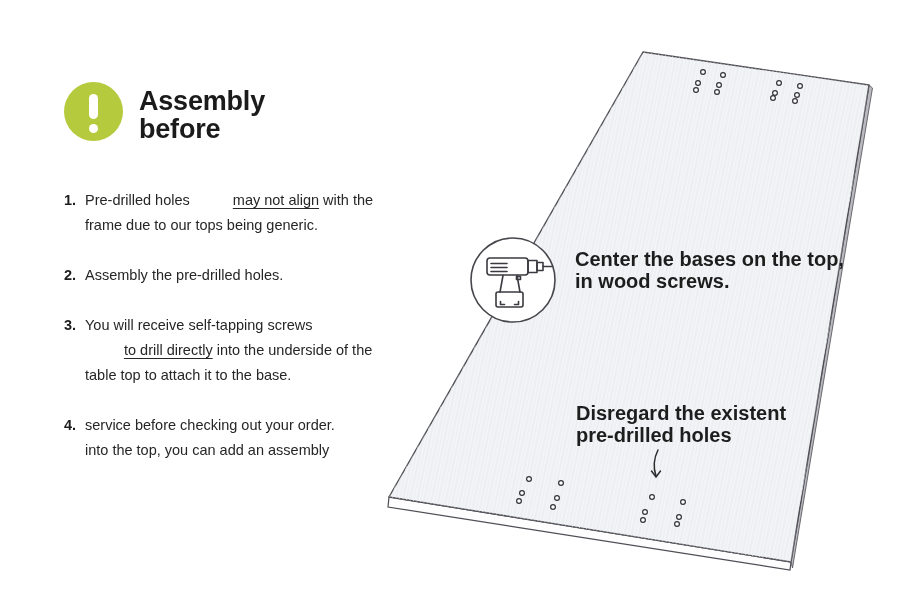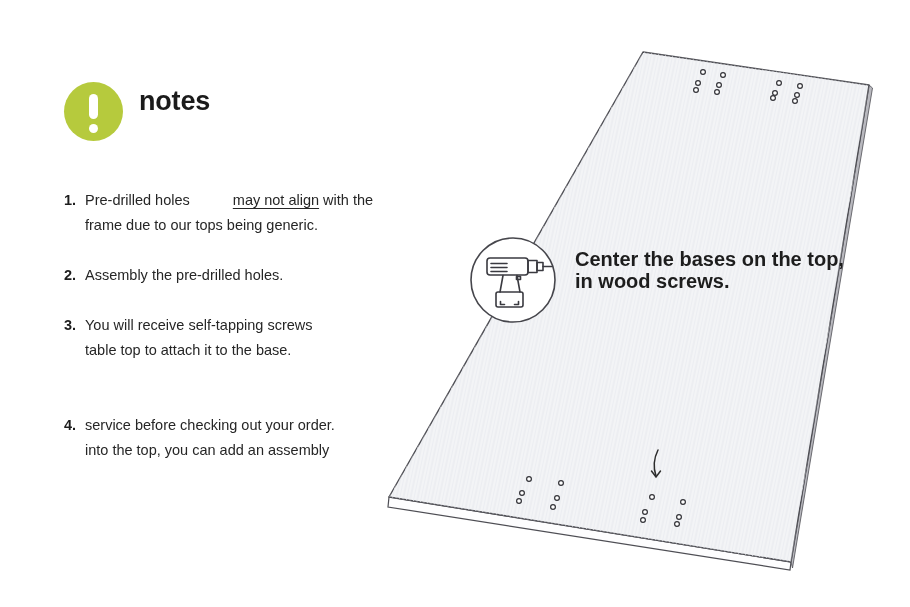--- a/index.html
+++ b/index.html
@@ -108,21 +108,22 @@
       </g>
     </g>
   </svg>
 
   <div class="abs badge" style="--accent: #b6ca3d;">
     <span>
       <span class="bar"></span><span class="dot"></span>
     </span>
   </div>
   <div class="abs title">
-    <div>notes</div>
+    <div>Assembly</div>
+    <div>before</div>
   </div>
 
   <div class="abs note" style="top:188px;">
     <span class="num">1.</span>
     <div class="lines">
       <div class="nline"><span>Pre-drilled holes </span><span class="u">may not align</span><span> with the</span></div>
       <div class="nline"><span>frame due to our tops being generic.</span></div>
     </div>
   </div>
 
@@ -130,31 +131,36 @@
     <span class="num">2.</span>
     <div class="lines">
       <div class="nline"><span>Assembly the pre-drilled holes.</span></div>
     </div>
   </div>
 
   <div class="abs note" style="top:313px;">
     <span class="num">3.</span>
     <div class="lines">
       <div class="nline"><span>You will receive self-tapping screws</span></div>
+      <div class="nline"><span class="u">to drill directly</span><span> into the underside of the</span></div>
       <div class="nline"><span>table top to attach it to the base.</span></div>
     </div>
   </div>
 
   <div class="abs note" style="top:413px;">
     <span class="num">4.</span>
     <div class="lines">
       <div class="nline"><span>service before checking out your order.</span></div>
       <div class="nline"><span>into the top, you can add an assembly</span></div>
     </div>
   </div>
 
   <div class="abs callout co1">
     <div class="cline">Center the bases on the top,</div>
     <div class="cline">in wood screws.</div>
   </div>
 
+  <div class="abs callout co2">
+    <div class="cline">Disregard the existent</div>
+    <div class="cline">pre-drilled holes</div>
+  </div>
 
 </div>
 
 </body></html>

